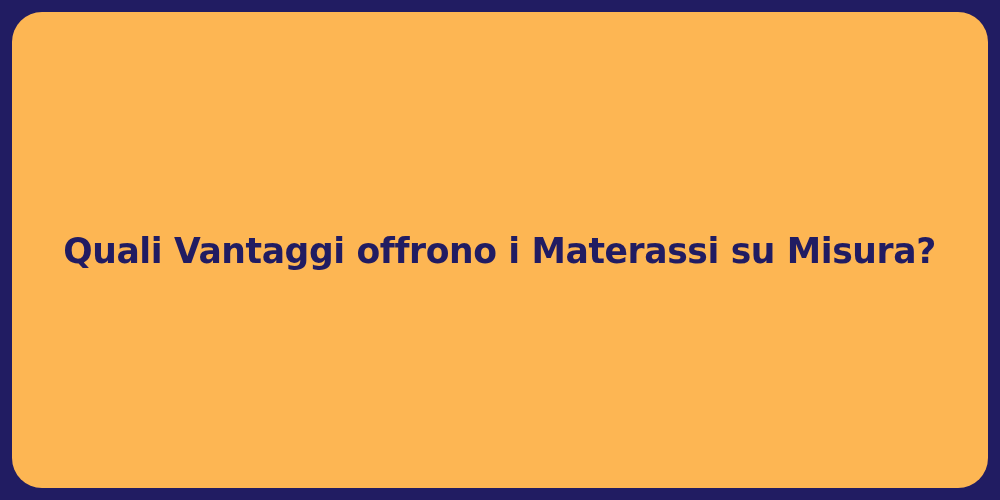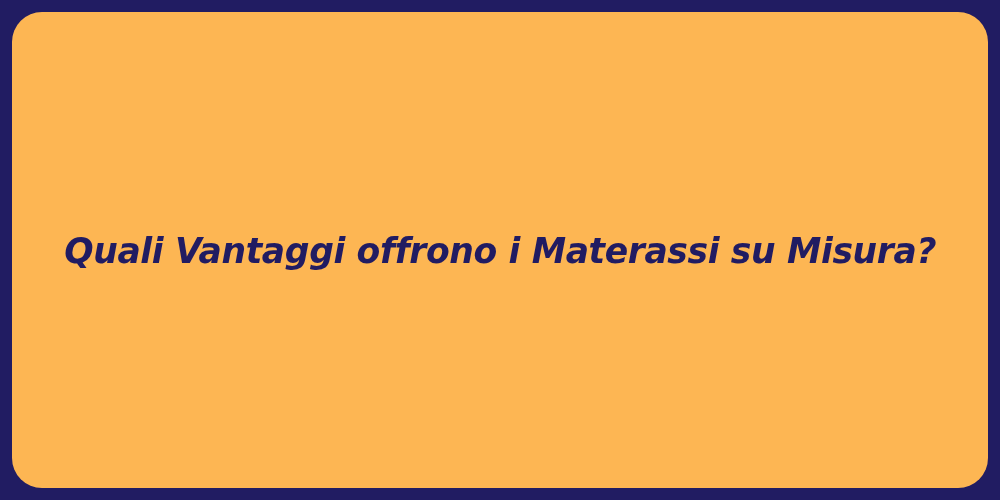--- a/index.html
+++ b/index.html
@@ -41,21 +41,20 @@
     overflow: hidden;
   }
 
   .heading-wrap {
     width: 100%;
     display: flex;
     align-items: center;
     justify-content: center;
     padding: 0 40px;
     box-sizing: border-box;
-    font-style: italic;
   }
 
   .heading {
     margin: 0;
     color: #211C62;
     font-family: "DejaVu Sans", "Liberation Sans", sans-serif;
     font-size: 36px;
     font-weight: 700;
     line-height: 1.25;
     letter-spacing: -0.4px;

